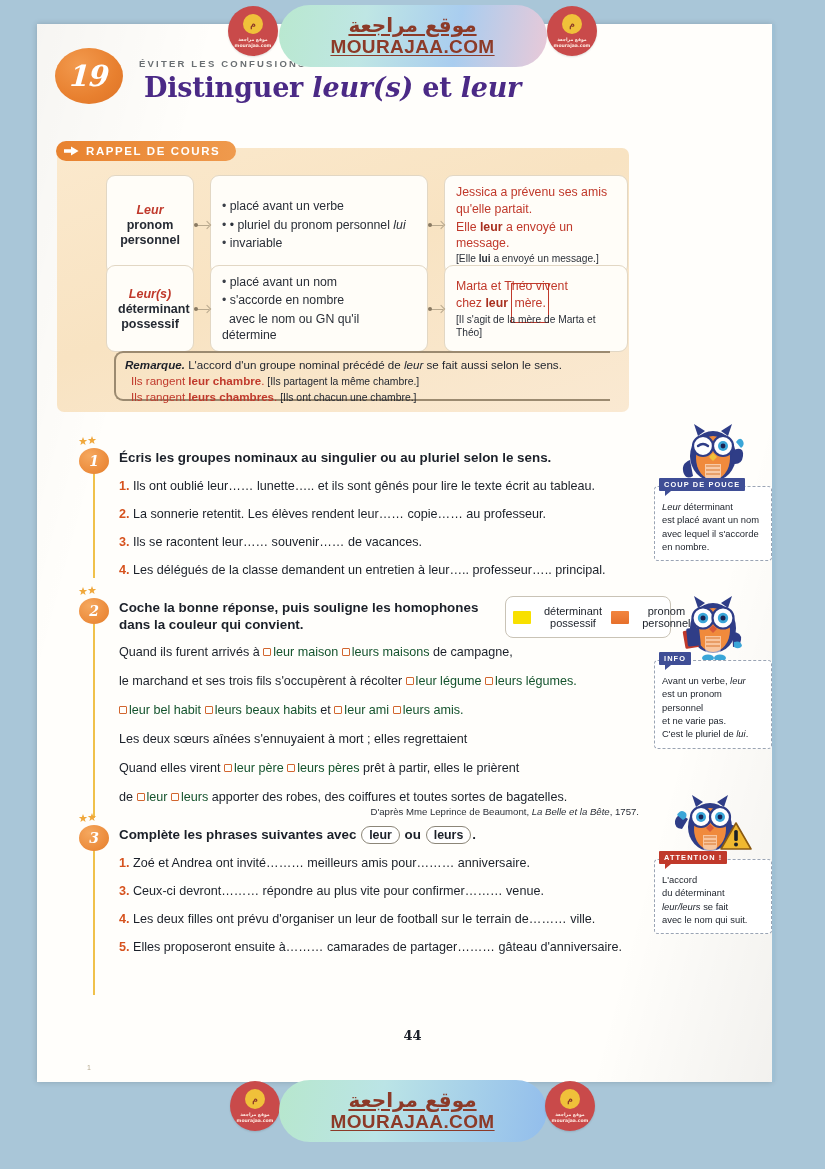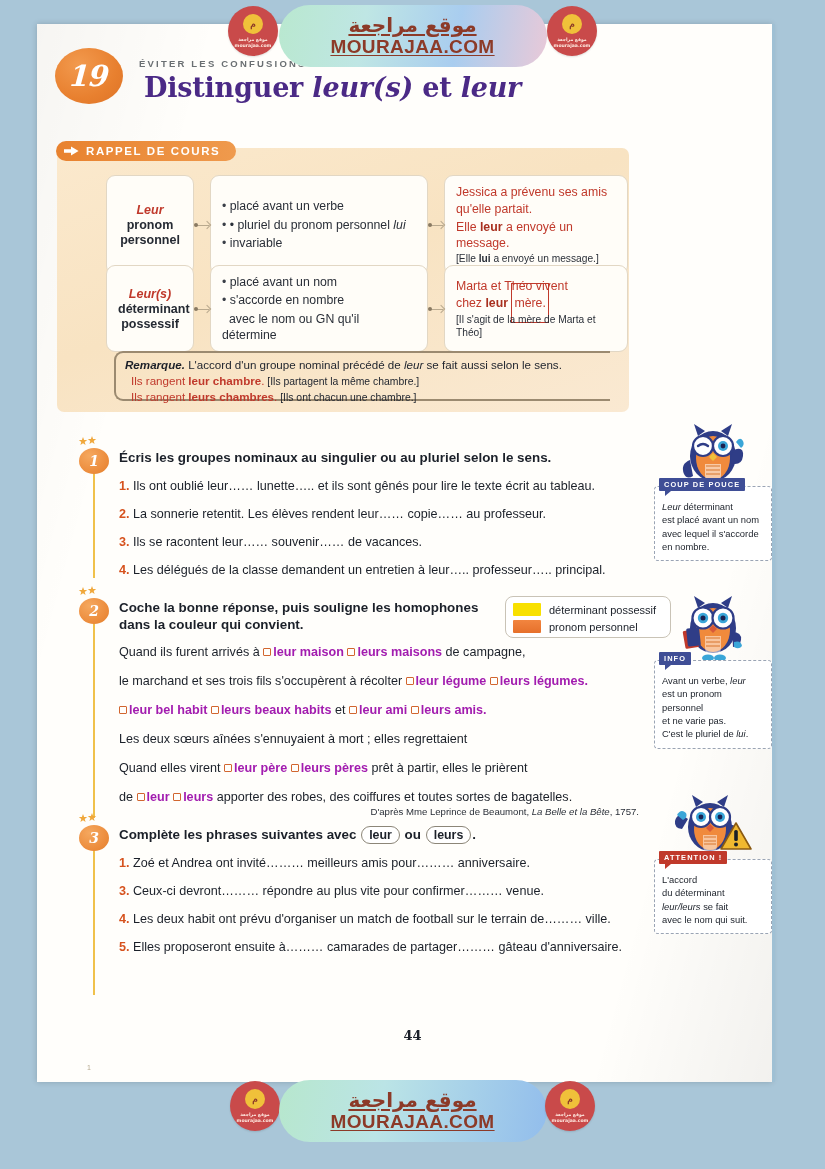--- a/index.html
+++ b/index.html
@@ -226,28 +226,28 @@
     margin-bottom: 11px;
   }
   .item .n { color: #d6521e; font-weight: 700; }
 
   
   .legend {
     position: absolute; left: 448px; top: 2px;
     width: 166px; height: 42px;
     background: #fff; border: 1px solid #c9c3b6; border-radius: 8px;
     padding: 6px 7px;
-    display: flex; flex-direction: column; gap: 4px;
+    display: flex; flex-direction: row; gap: 4px; text-align: center;
   }
   .legend-row { display: flex; align-items: center; gap: 8px; }
   .sw { width: 28px; height: 13px; border-radius: 1px; }
   .legend-row span { font-size: 11px; color: #1b2029; }
 
   .p2line { font-size: 12.6px; color: #1b2029; line-height: 1.35; margin-bottom: 12px; }
-  .opt { color: #a21caf; font-weight: bold; }
+  .opt { color: #14532d; }
   .cb {
     display: inline-block; width: 8px; height: 8px;
     border: 1.2px solid #d2662f; border-radius: 1px;
     margin-right: 2px; position: relative; top: 0px;
   }
   .source {
     font-size: 9.6px; color: #2a2f38; text-align: right;
     width: 520px; margin-top: -4px;
   }
   .source i { font-style: italic; }
@@ -476,21 +476,21 @@
   </svg>
   <div class="badge">
     <span>3</span>
   </div>
   <div class="consigne" style="width:520px;">
     <span>Complète les phrases suivantes avec </span><span class="pill-word">leur</span><span> ou </span><span class="pill-word">leurs</span><span>.</span>
   </div>
   <div class="items" style="top:34px; width:540px;">
     <div class="item"><span class="n">1.</span> <span>Zoé et Andrea ont invité……… meilleurs amis pour……… anniversaire.</span></div>
     <div class="item"><span class="n">3.</span> <span>Ceux-ci devront……… répondre au plus vite pour confirmer……… venue.</span></div>
-    <div class="item"><span class="n">4.</span> <span>Les deux habit ont prévu d'organiser un match de football sur le terrain de……… ville.</span></div>
+    <div class="item"><span class="n">4.</span> <span>Les deux filles ont prévu d'organiser un leur de football sur le terrain de……… ville.</span></div>
     <div class="item"><span class="n">5.</span> <span>Elles proposeront ensuite à……… camarades de partager……… gâteau d'anniversaire.</span></div>
   </div>
 </div>
 
 <div class="tip" style="left:654px; top:420px;">
   <svg class="owl" viewBox="0 0 82 72">
     <path d="M26 16 L22 4 L33 11 Z" fill="#2f3d87"></path>
     <path d="M56 16 L60 4 L49 11 Z" fill="#2f3d87"></path>
     <ellipse cx="41" cy="36" rx="23" ry="25" fill="#2f3d87"></ellipse>
     <ellipse cx="41" cy="38" rx="17" ry="22" fill="#f08a3c"></ellipse>

